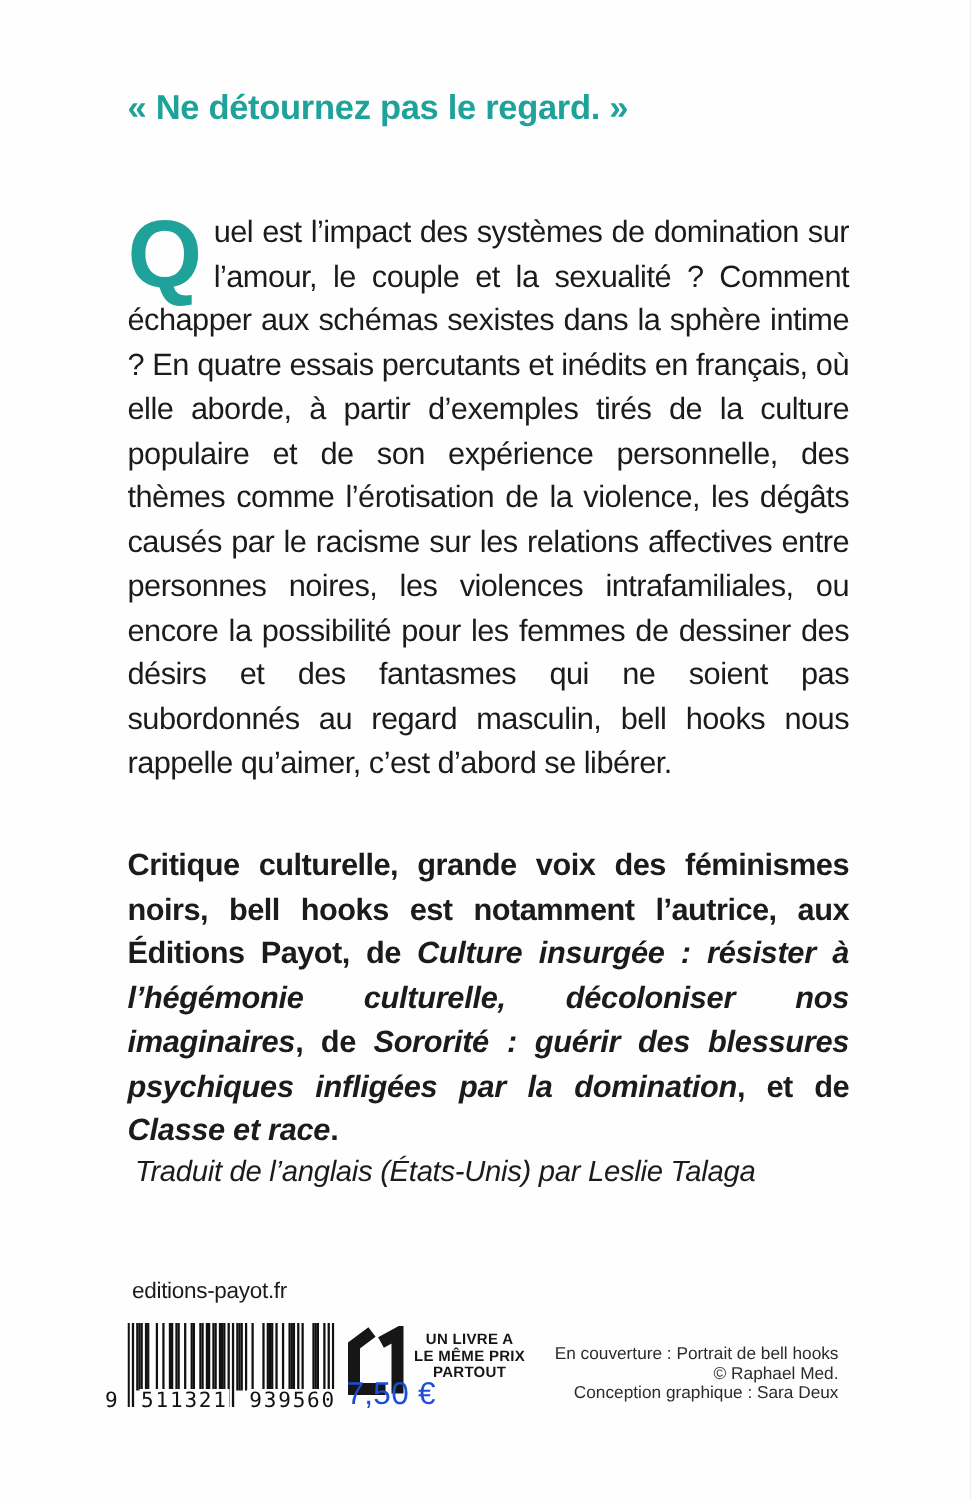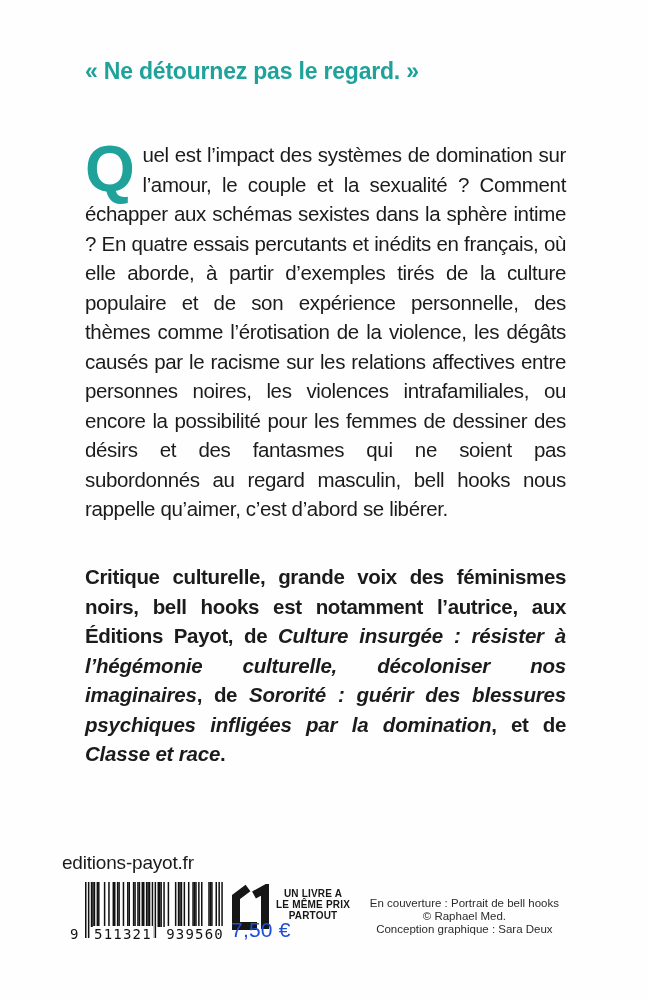--- a/index.html
+++ b/index.html
@@ -33,22 +33,22 @@
     font-size:20.5px;line-height:29.5px;letter-spacing:-0.35px;
     text-align:justify;
     font-weight:bold;
   }
   .bio i{letter-spacing:-0.2px;}
   .translator{
     position:absolute;left:90px;top:770px;width:481px;
     font-size:19.5px;font-style:italic;letter-spacing:-0.2px;
   }
   .site{
-    position:absolute;left:62px;top:852px;
-    font-size:19px;letter-spacing:-0.2px;font-weight:500;
+    position:absolute;left:88px;top:852px;
+    font-size:15px;letter-spacing:-0.2px;font-weight:500;
   }
   .barcode{position:absolute;left:85px;top:882px;width:140px;height:60px;}
   .barcode svg{display:block;}
   .barcode-numbers{
     position:absolute;left:-16px;top:44px;width:156px;
     display:flex;justify-content:space-between;
     font-family:"DejaVu Sans Mono", monospace;
     font-size:14px;letter-spacing:1.2px;color:#111;
     background:transparent;
   }
@@ -59,39 +59,40 @@
     position:absolute;left:45px;top:5px;
     font-size:10px;font-weight:bold;line-height:11px;
     letter-spacing:0.2px;color:#161616;white-space:nowrap;text-align:center;
   }
   .price{
     position:absolute;left:231px;top:918px;
     font-size:21px;letter-spacing:0.2px;color:#1d4ed8;
   }
   .credits{
     position:absolute;right:88px;top:897px;
-    text-align:center;
+    text-align:right;
     font-size:11.5px;line-height:12.8px;color:#2b2b2b;
     letter-spacing:0px;
   }
   .credits div{white-space:nowrap;}
 </style>
 </head>
 <body>
 
 <div class="cover">
 
   <div class="quote" style="color: rgb(31, 162, 154);">« Ne détournez pas le regard. »</div>
 
   <div class="synopsis">
     <span class="dropcap" style="color: rgb(31, 162, 154);">Q</span><span>uel est l’impact des systèmes de domination sur l’amour, le couple et la sexualité ? Comment échapper aux schémas sexistes dans la sphère intime ? En quatre essais percutants et inédits en français, où elle aborde, à partir d’exemples tirés de la culture populaire et de son expérience personnelle, des thèmes comme l’érotisation de la violence, les dégâts causés par le racisme sur les relations affectives entre personnes noires, les violences intrafamiliales, ou encore la possibilité pour les femmes de dessiner des désirs et des fantasmes qui ne soient pas subordonnés au regard masculin, bell hooks nous rappelle qu’aimer, c’est d’abord se libérer.</span>
   </div>
 
   <div class="bio"><span>Critique culturelle, grande voix des féminismes noirs, bell hooks est notamment l’autrice, aux Éditions Payot, de </span><i>Culture insurgée : résister à l’hégémonie culturelle, décoloniser nos imaginaires</i><span>, de </span><i>Sororité : guérir des blessures psychiques infligées par la domination</i><span>, et de </span><i>Classe et race</i><span>.</span></div>
 
+  <div class="translator">Traduit de l’anglais (États-Unis) par Leslie Talaga</div>
 
   <div class="site">editions-payot.fr</div>
 
   <div class="barcode">
     <svg id="barcode-bars" width="138" height="58" viewBox="0 0 138 58" xmlns="http://www.w3.org/2000/svg">
         <rect x="0.00" y="0" width="1.51" height="56" fill="#111"></rect>
         <rect x="2.90" y="0" width="1.51" height="56" fill="#111"></rect>
         <rect x="5.80" y="0" width="1.51" height="45" fill="#111"></rect>
         <rect x="7.25" y="0" width="1.51" height="45" fill="#111"></rect>
         <rect x="8.70" y="0" width="1.51" height="45" fill="#111"></rect>

